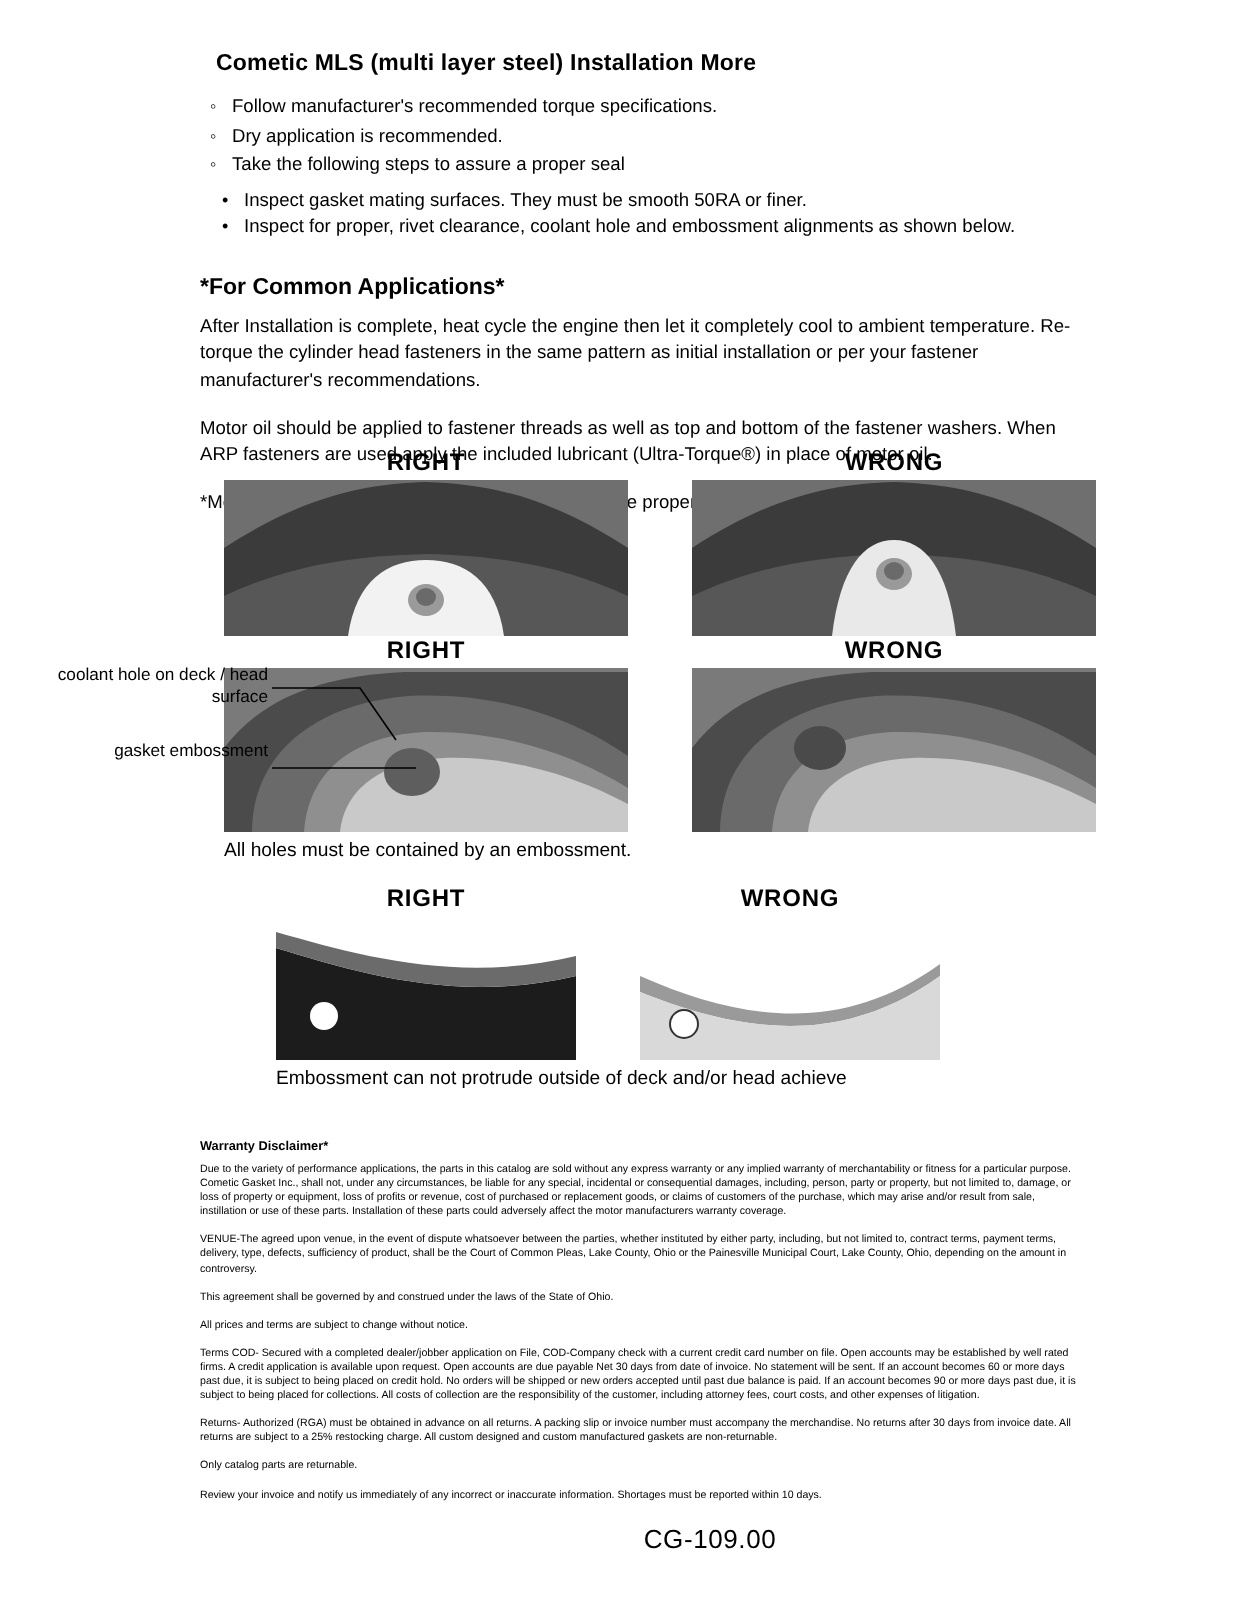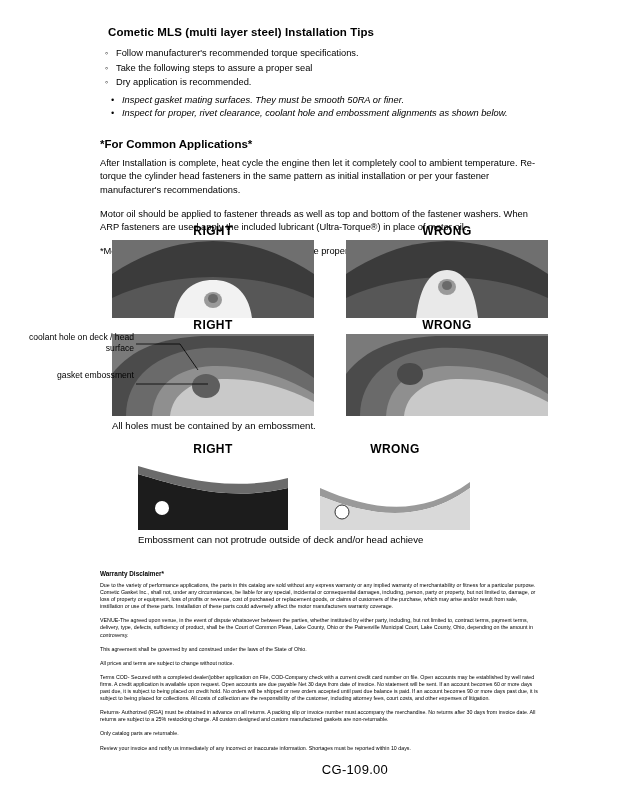--- a/index.html
+++ b/index.html
@@ -49,21 +49,20 @@
     content: "\25E6";
     position: absolute;
     left: 1px;
     top: 0;
     font-size: 9px;
   }
   ul.sub {
     list-style: none;
     margin: 0;
     padding: 0;
-    font-style: italic;
   }
   ul.sub > li {
     font-size: 9.3px;
     line-height: 13.6px;
     padding-left: 22px;
     position: relative;
   }
   ul.sub > li::before {
     content: "\2022";
     position: absolute;
@@ -160,26 +159,26 @@
     letter-spacing: 0.3px;
   }
   .docnum span { margin-left: 60px; }
 </style>
 </head>
 <body>
 
 <div class="page">
 
   <div class="content">
-    <h1 class="title">Cometic MLS (multi layer steel) Installation Tips</h1>
+    <h1 class="title">Cometic MLS (multi layer steel) Installation More</h1>
 
     <ul class="bullets">
       <li>Follow manufacturer's recommended torque specifications.</li>
+      <li>Dry application is recommended.</li>
       <li>Take the following steps to assure a proper seal</li>
-      <li>Dry application is recommended.</li>
     </ul>
 
     <ul class="sub">
       <li>Inspect gasket mating surfaces.  They must be smooth 50RA or finer.</li>
       <li>Inspect for proper, rivet clearance, coolant hole and embossment alignments as shown below.</li>
     </ul>
 
     <h2 class="subhead">*For Common Applications*</h2>
     <p class="body">After Installation is complete, heat cycle the engine then let it completely cool to ambient temperature. Re-torque the cylinder head fasteners in the same pattern as initial installation or per your fastener manufacturer's recommendations.</p>
     <p class="body">Motor oil should be applied to fastener threads as well as top and bottom of the fastener washers. When ARP fasteners are used apply the included lubricant (Ultra-Torque®) in place of motor oil.</p>

